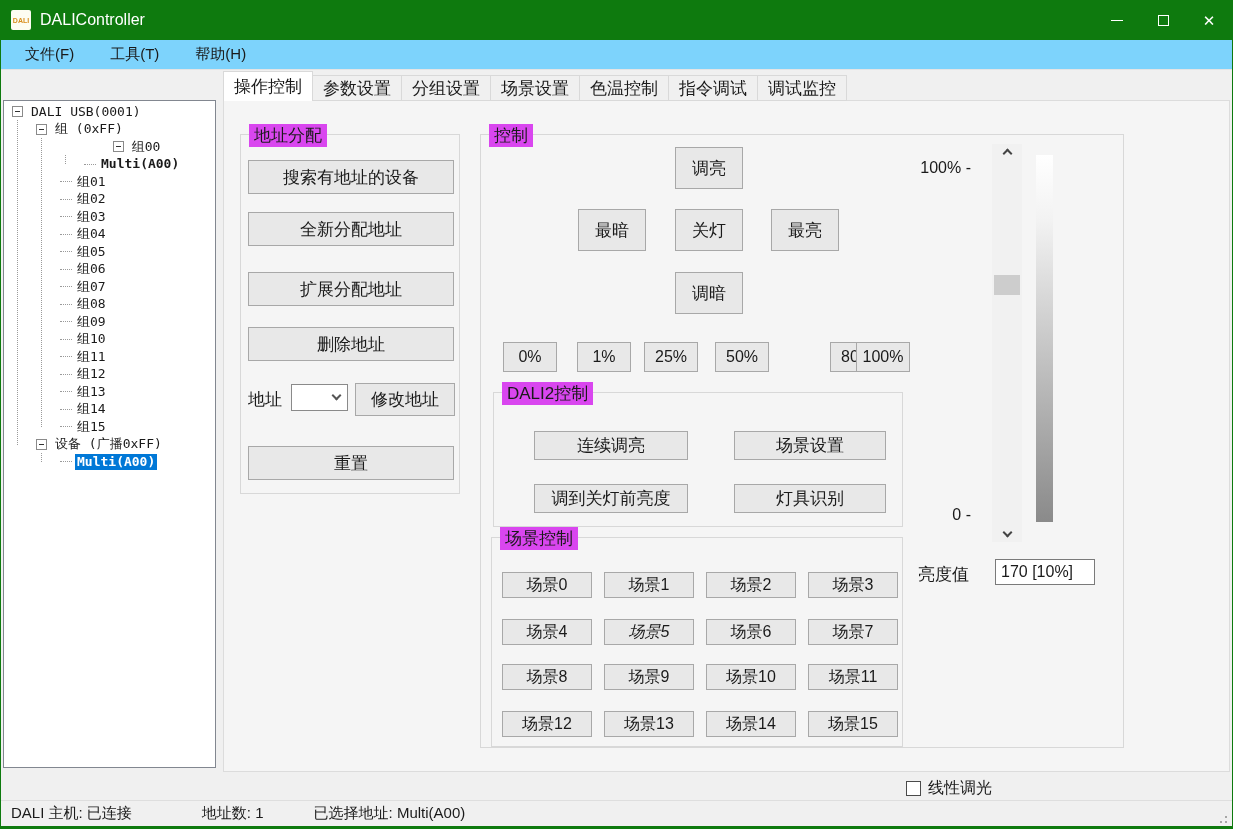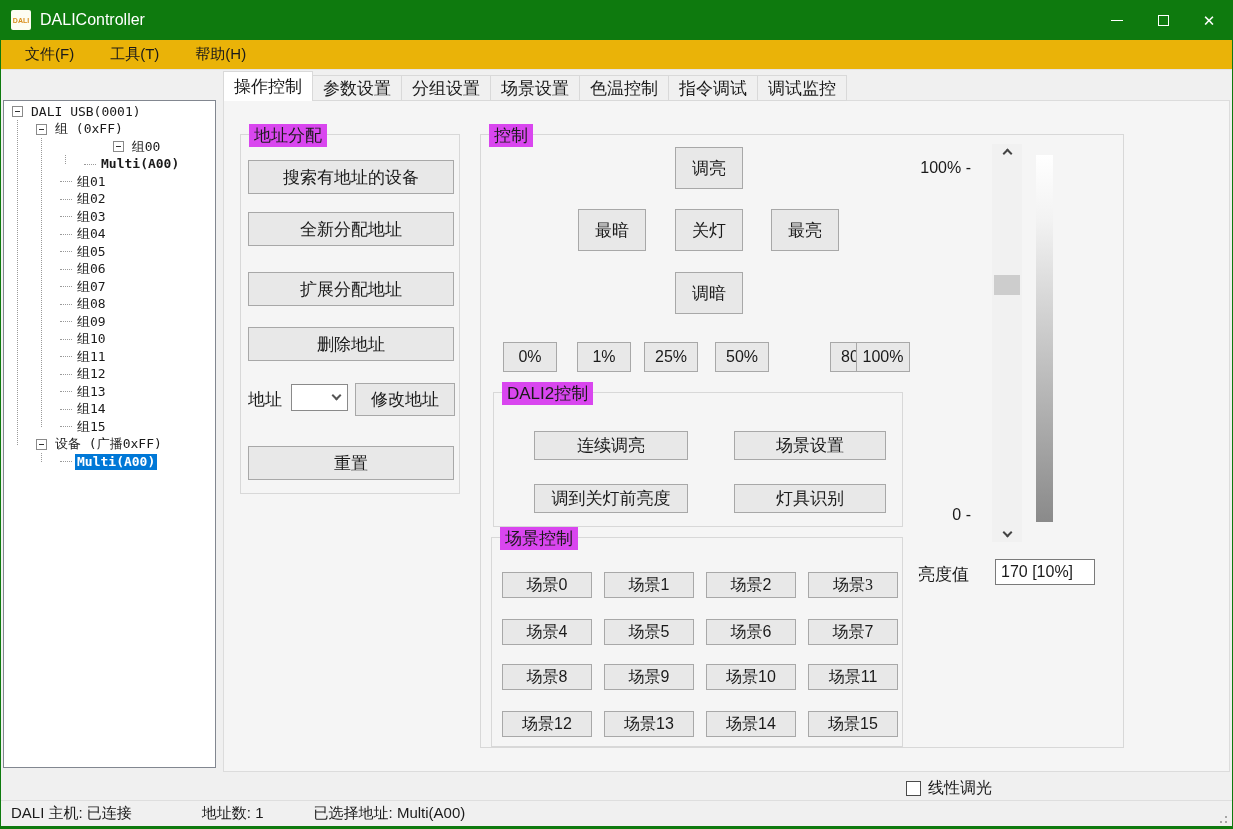--- a/index.html
+++ b/index.html
@@ -15,21 +15,21 @@
               display:flex; align-items:center; justify-content:center;
               font-size:7px; font-weight:bold; color:#d88f1f; letter-spacing:0; overflow:hidden; }
   .title-text { margin-left:9px; font-size:16px; }
   .tb-spacer { flex:1; }
   .tb-btn { width:46px; height:40px; display:flex; align-items:center; justify-content:center; cursor:pointer; }
   .min-glyph { width:12px; height:1px; background:#fff; display:block; }
   .max-glyph { width:11px; height:11px; border:1px solid #fff; display:block; }
   .close-glyph { font-size:15px; color:#fff; line-height:1; }
 
   
-  .menubar { height:30px; display:flex; align-items:center; background:#eab308;
+  .menubar { height:30px; display:flex; align-items:center; background:#7dd3fc;
              border-bottom:1px solid #e4e4e4; padding-left:18px; }
   .menu-item { font-size:15px; margin-right:24px; padding:3px 6px; cursor:default; }
 
   
   .tree-panel { position:absolute; left:2px; top:100px; width:213px; height:668px;
                 background:#fff; border:1px solid #828790; overflow:hidden;
                 font-family:"DejaVu Sans Mono", monospace; font-size:13px; padding-top:2px; }
   .tree-guide { position:absolute; width:0; border-left:1px dotted #9a9a9a; }
   .tree-row { position:relative; height:17.5px; display:flex; align-items:center; white-space:nowrap; }
   .stub { display:inline-block; width:12px; border-top:1px dotted #9a9a9a; margin-right:3px; }
@@ -268,23 +268,23 @@
         <div class="btn" style="left:40px;  top:91px; width:154px; height:29px;">调到关灯前亮度</div>
         <div class="btn" style="left:240px; top:91px; width:152px; height:29px;">灯具识别</div>
       </div>
 
       <div class="groupbox" style="left:10px; top:402px; width:412px; height:210px;">
         <div class="group-label">场景控制</div>
         <div>
             <div class="btn small" style="left:10px; top:34px; width:90px; height:26px;">场景0</div>
             <div class="btn small" style="left:112px; top:34px; width:90px; height:26px;">场景1</div>
             <div class="btn small" style="left:214px; top:34px; width:90px; height:26px;">场景2</div>
-            <div class="btn small" style="left:316px; top:34px; width:90px; height:26px;font-family:Liberation Serif, serif;">场景3</div>
+            <div class="btn small" style="left:316px; top:34px; width:90px; height:26px;">场景3</div>
             <div class="btn small" style="left:10px; top:81px; width:90px; height:26px;">场景4</div>
-            <div class="btn small" style="left:112px; top:81px; width:90px; height:26px;">场景5</div>
+            <div class="btn small" style="left:112px; top:81px; width:90px; height:26px;font-style:italic;">场景5</div>
             <div class="btn small" style="left:214px; top:81px; width:90px; height:26px;">场景6</div>
             <div class="btn small" style="left:316px; top:81px; width:90px; height:26px;">场景7</div>
             <div class="btn small" style="left:10px; top:126px; width:90px; height:26px;">场景8</div>
             <div class="btn small" style="left:112px; top:126px; width:90px; height:26px;">场景9</div>
             <div class="btn small" style="left:214px; top:126px; width:90px; height:26px;">场景10</div>
             <div class="btn small" style="left:316px; top:126px; width:90px; height:26px;">场景11</div>
             <div class="btn small" style="left:10px; top:173px; width:90px; height:26px;">场景12</div>
             <div class="btn small" style="left:112px; top:173px; width:90px; height:26px;">场景13</div>
             <div class="btn small" style="left:214px; top:173px; width:90px; height:26px;">场景14</div>
             <div class="btn small" style="left:316px; top:173px; width:90px; height:26px;">场景15</div>

